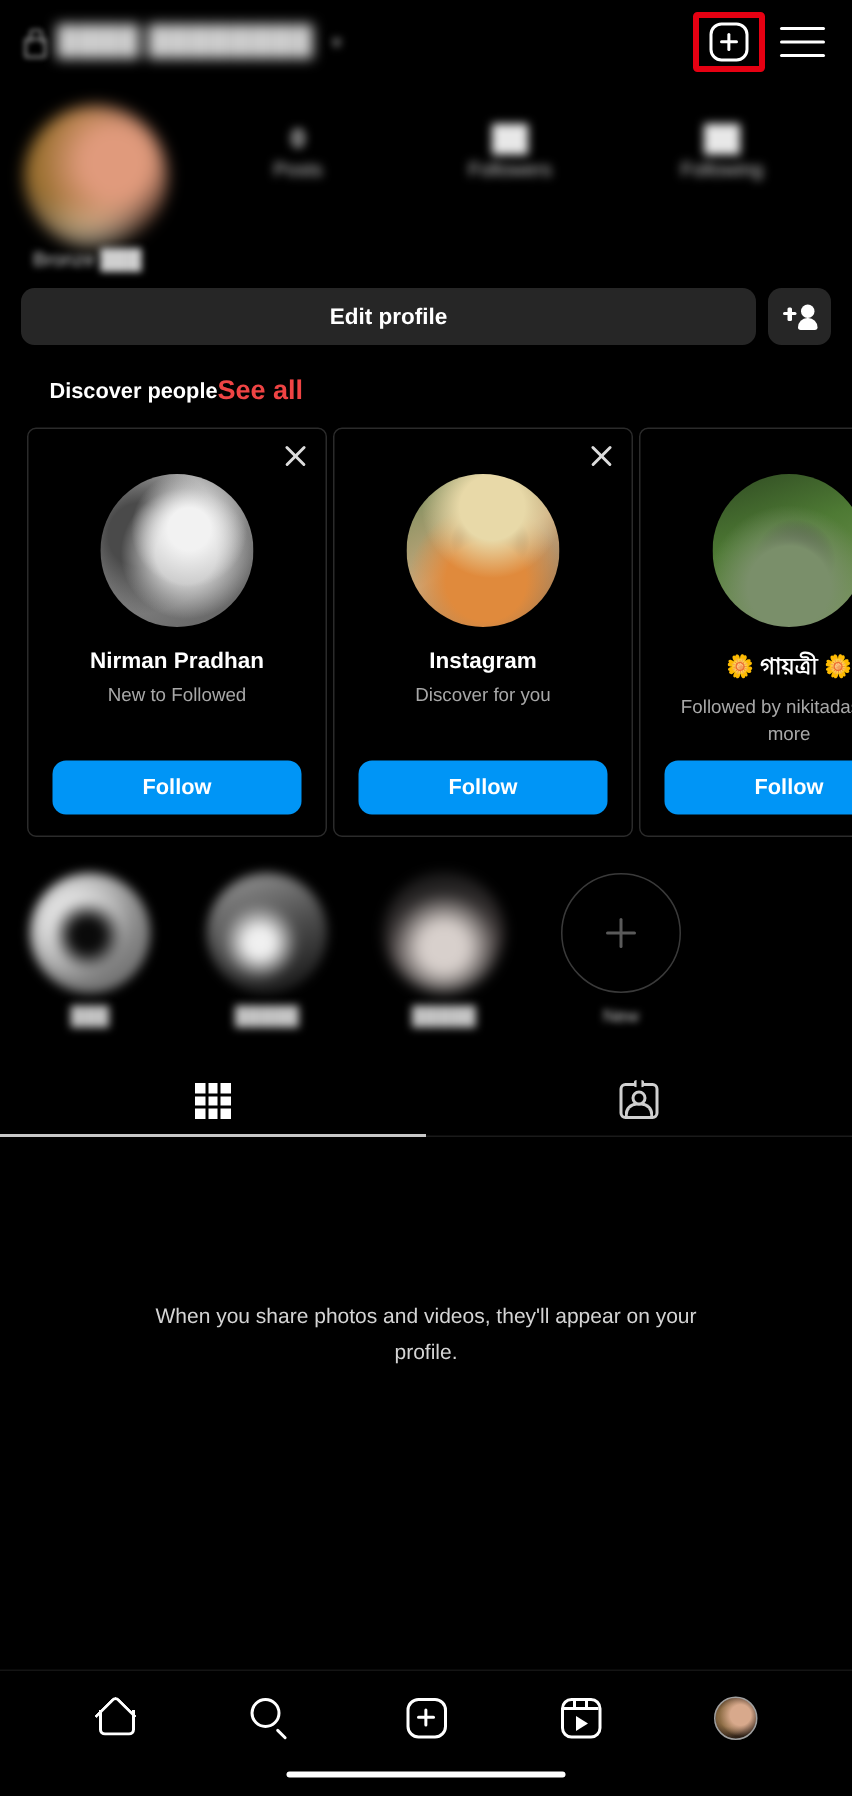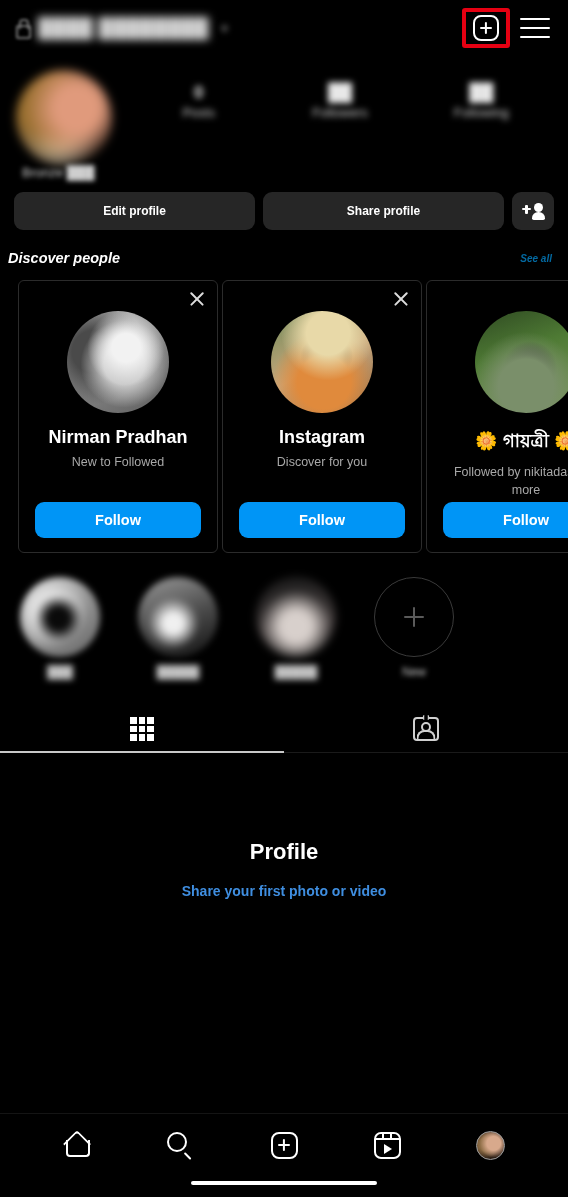--- a/index.html
+++ b/index.html
@@ -53,36 +53,36 @@
   }
   .stats { flex: 1; display: flex; align-items: flex-start; padding-top: 12px; }
   .stat { flex: 1; text-align: center; filter: blur(3.2px); }
   .stat-num { font-size: 17px; font-weight: 700; color: #e8e8e8; line-height: 1.25; }
   .stat-label { font-size: 13px; color: #cfcfcf; margin-top: 2px; }
 
   
   .actions { display: flex; gap: 8px; padding: 26px 14px 0 14px; }
   .btn-dark {
     background: #262626; border: none; border-radius: 9px; height: 38px;
-    color: #fff; font-size: 12px; font-weight: 600;
+    color: #fff; font-size: 15px; font-weight: 600;
     font-family: "Liberation Sans", sans-serif;
     display: flex; align-items: center; justify-content: center; cursor: pointer;
   }
   .btn-edit, .btn-share { flex: 1; }
   .btn-adduser { width: 42px; flex: none; }
   .adduser-icon { position: relative; width: 24px; height: 17px; }
   .adduser-icon .head { position:absolute; right:2px; top:0; width:9px; height:9px; border-radius:50%; background:#fff; }
   .adduser-icon .body { position:absolute; right:0; bottom:0; width:13px; height:7.5px; border-radius: 7px 7px 2px 2px; background:#fff; }
   .adduser-icon .pv { position:absolute; left:1px; top:5.5px; width:9px; height:2.2px; background:#fff; border-radius:1px; }
   .adduser-icon .ph { position:absolute; left:4.4px; top:2.1px; width:2.2px; height:9px; background:#fff; border-radius:1px; }
 
   
-  .discover-head { display:flex; align-items:center; justify-content:space-between; padding: 20px 16px 0 8px; font-style: italic; }
+  .discover-head { display:flex; align-items:center; padding: 20px 16px 0 33px; }
   .discover-title { font-size: 14.5px; font-weight: 600; color: #fff; }
-  .see-all { font-size: 10px; color: #0369a1; font-weight: 600; cursor: pointer; }
+  .see-all { font-size: 18px; color: #ef4444; font-weight: 600; cursor: pointer; }
 
   .cards { display: flex; gap: 4px; padding: 14px 0 0 18px; overflow: hidden; }
   .card {
     width: 200px; flex: none; height: 273px;
     border: 1px solid #2b2b2b; border-radius: 6px; background: #000;
     position: relative; padding: 16px 16px 14px 16px;
     display: flex; flex-direction: column; align-items: center;
   }
   .card-close { position: absolute; right: 10px; top: 8px; width: 20px; height: 20px; cursor: pointer; }
   .card-close::before, .card-close::after {
@@ -100,21 +100,21 @@
       radial-gradient(circle at 56% 22%, #e8d9a8 0 22%, rgba(232,217,168,0) 48%),
       radial-gradient(circle at 52% 70%, #e08a3c 0 30%, rgba(224,138,60,0) 58%),
       radial-gradient(circle at 46% 44%, #1a1a1a 0 13%, rgba(26,26,26,0) 22%),
       radial-gradient(circle at 62% 44%, #1a1a1a 0 13%, rgba(26,26,26,0) 22%),
       linear-gradient(150deg,#6f8a5a,#caa87c 50%,#8a6a4a); }
   .av3 { background:
       radial-gradient(circle at 50% 74%, #7a8f6a 0 30%, rgba(122,143,106,0) 60%),
       radial-gradient(circle at 54% 56%, #2b2b2b 0 16%, rgba(43,43,43,0) 34%),
       linear-gradient(160deg,#2f4a22,#4e7a34 40%,#7d9a5c); }
   .card-name {
-    margin-top: 14px; font-size: 18px; font-weight: 600; color: #fff;
+    margin-top: 14px; font-size: 15px; font-weight: 600; color: #fff;
     text-align: center; white-space: nowrap; overflow: hidden; max-width: 100%;
   }
   .card-sub {
     margin-top: 5px; font-size: 12.5px; color: #a8a8a8; text-align: center; line-height: 1.45;
   }
   .card-follow {
     margin-top: auto; width: 100%; height: 36px; border: none; border-radius: 9px;
     background: #0095f6; color: #fff; font-size: 14.5px; font-weight: 600;
     font-family: "Liberation Sans", sans-serif; cursor: pointer;
   }
@@ -223,21 +223,20 @@
       </div>
       <div class="stat">
         <div class="stat-num">██</div>
         <div class="stat-label">Following</div>
       </div>
     </div>
   </div>
 
   <div class="actions">
     <button class="btn-dark btn-edit">Edit profile</button>
-    <button class="btn-dark btn-share">Share profile</button>
     <button class="btn-dark btn-adduser">
       <span class="adduser-icon">
         <span class="head"></span>
           <span class="body"></span>
           <span class="pv"></span>
           <span class="ph"></span>
       </span>
     </button>
   </div>
 
@@ -306,22 +305,21 @@
     <div class="tab">
       <span class="tagged-icon">
         <span class="tagged-notch"></span>
       </span>
     </div>
     <div class="tab-divider"></div>
     <div class="tab-underline"></div>
   </div>
 
   <div class="empty">
-    <div class="empty-title">Profile</div>
-    <span class="empty-link">Share your first photo or video</span>
+    <div class="empty-desc">When you share photos and videos, they'll appear on your profile.</div>
   </div>
 
   <div class="bottomnav">
     <div class="nav-items">
       <div class="nav-item">
         <span class="home-icon"></span>
       </div>
       <div class="nav-item">
         <span class="search-icon"></span>
       </div>

